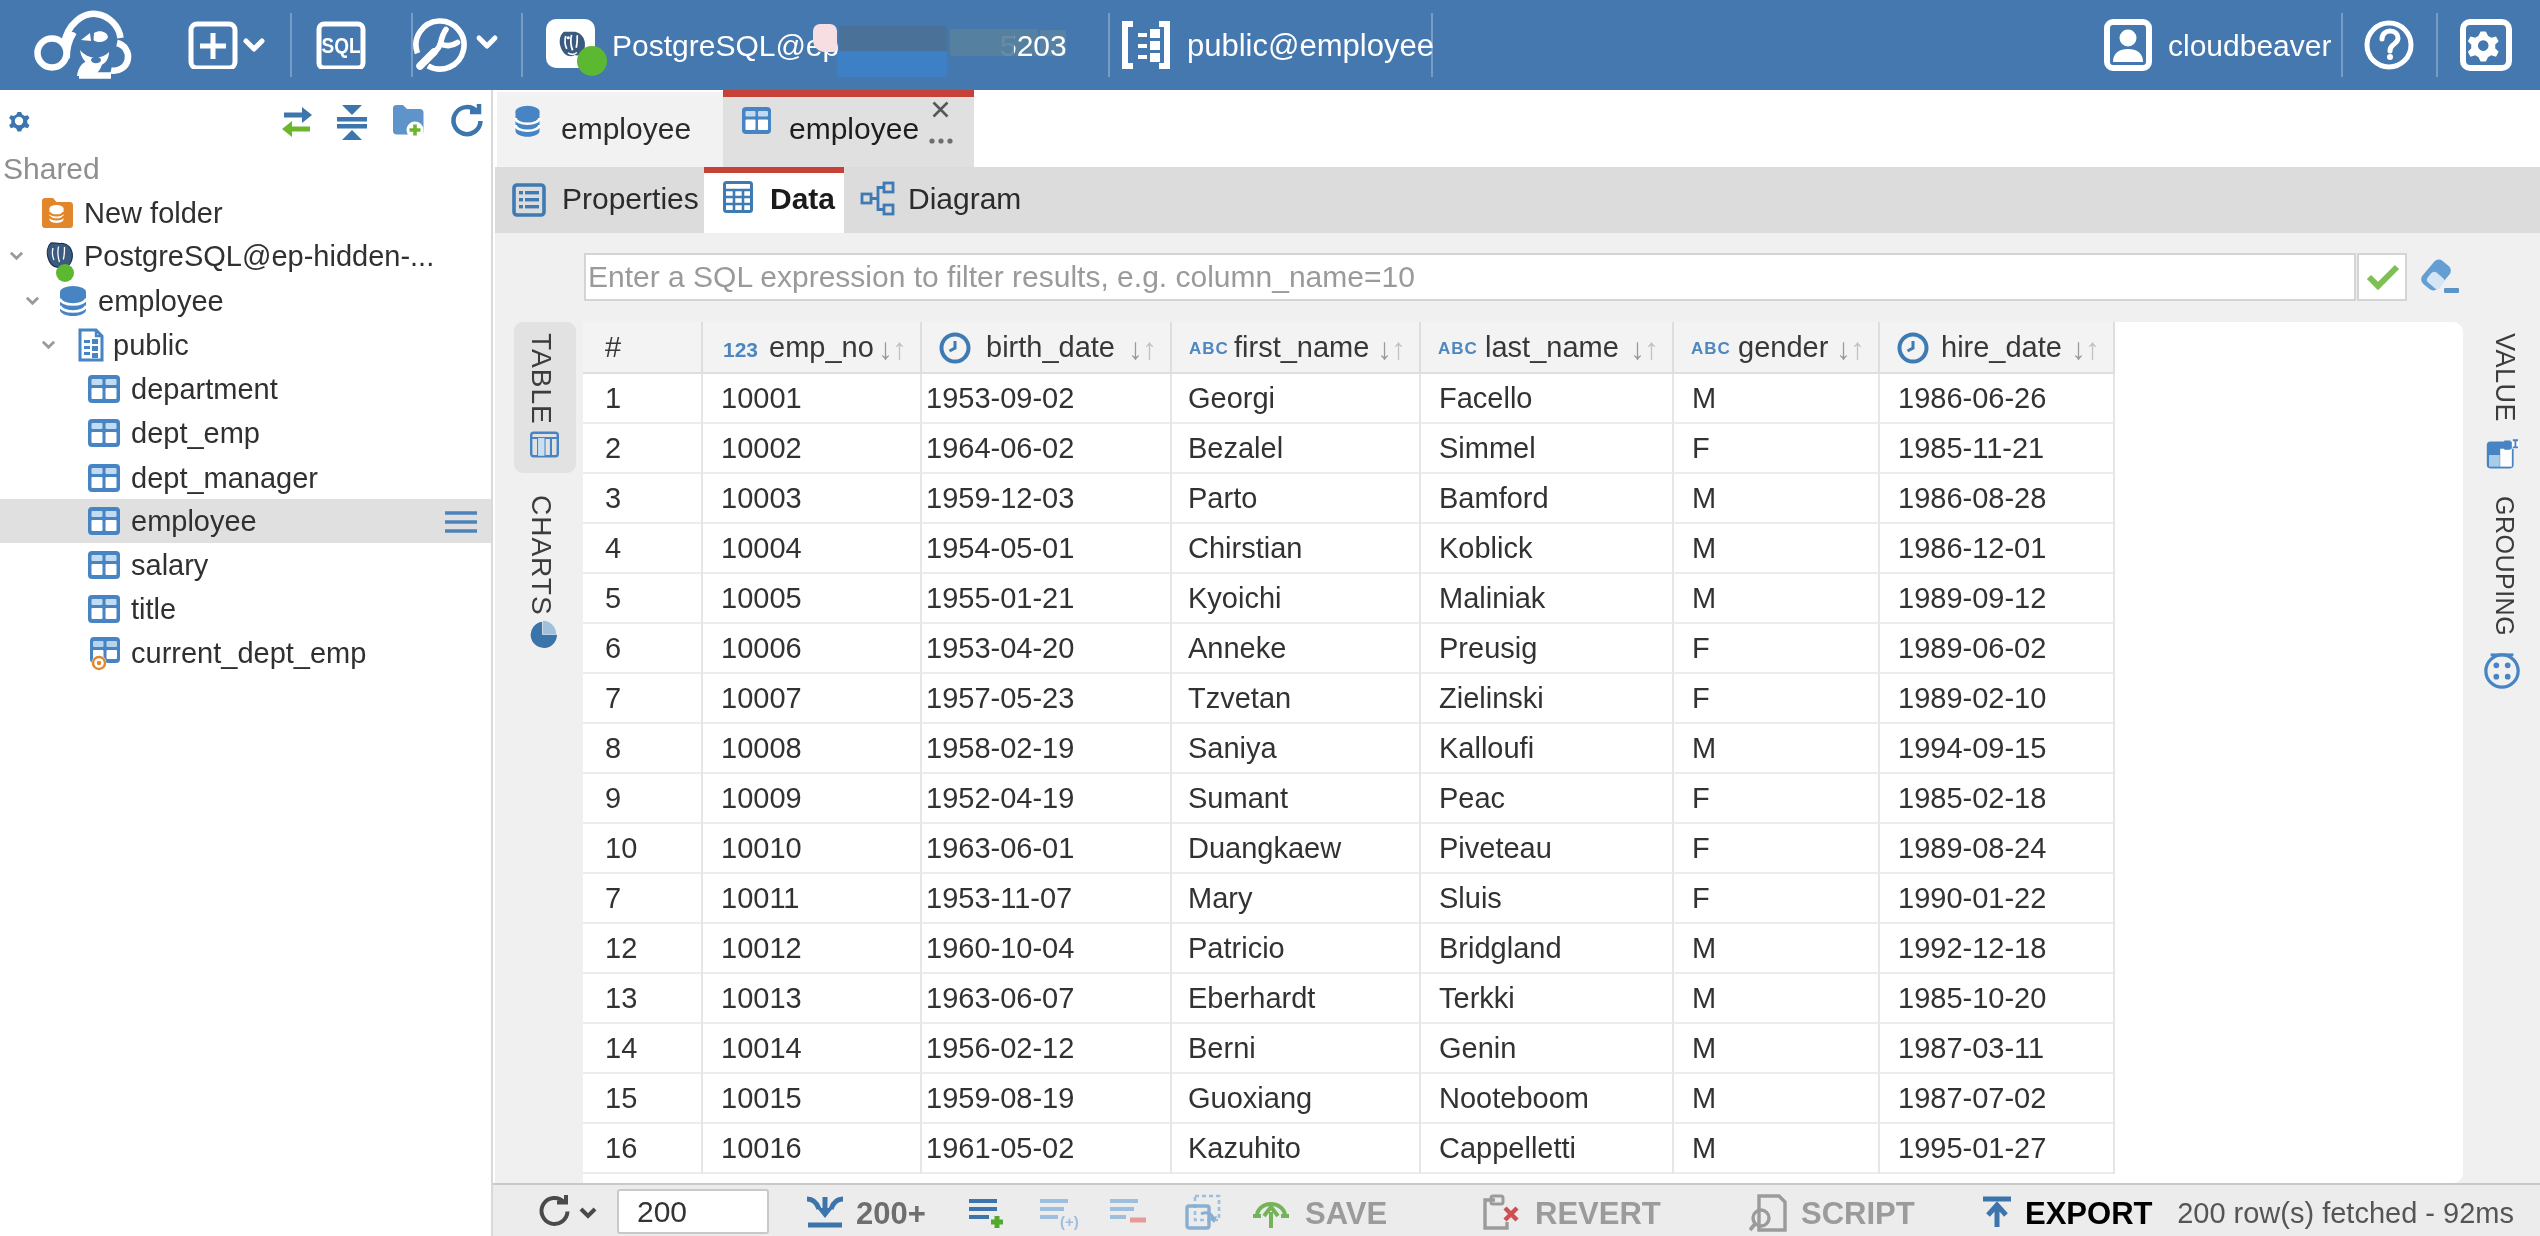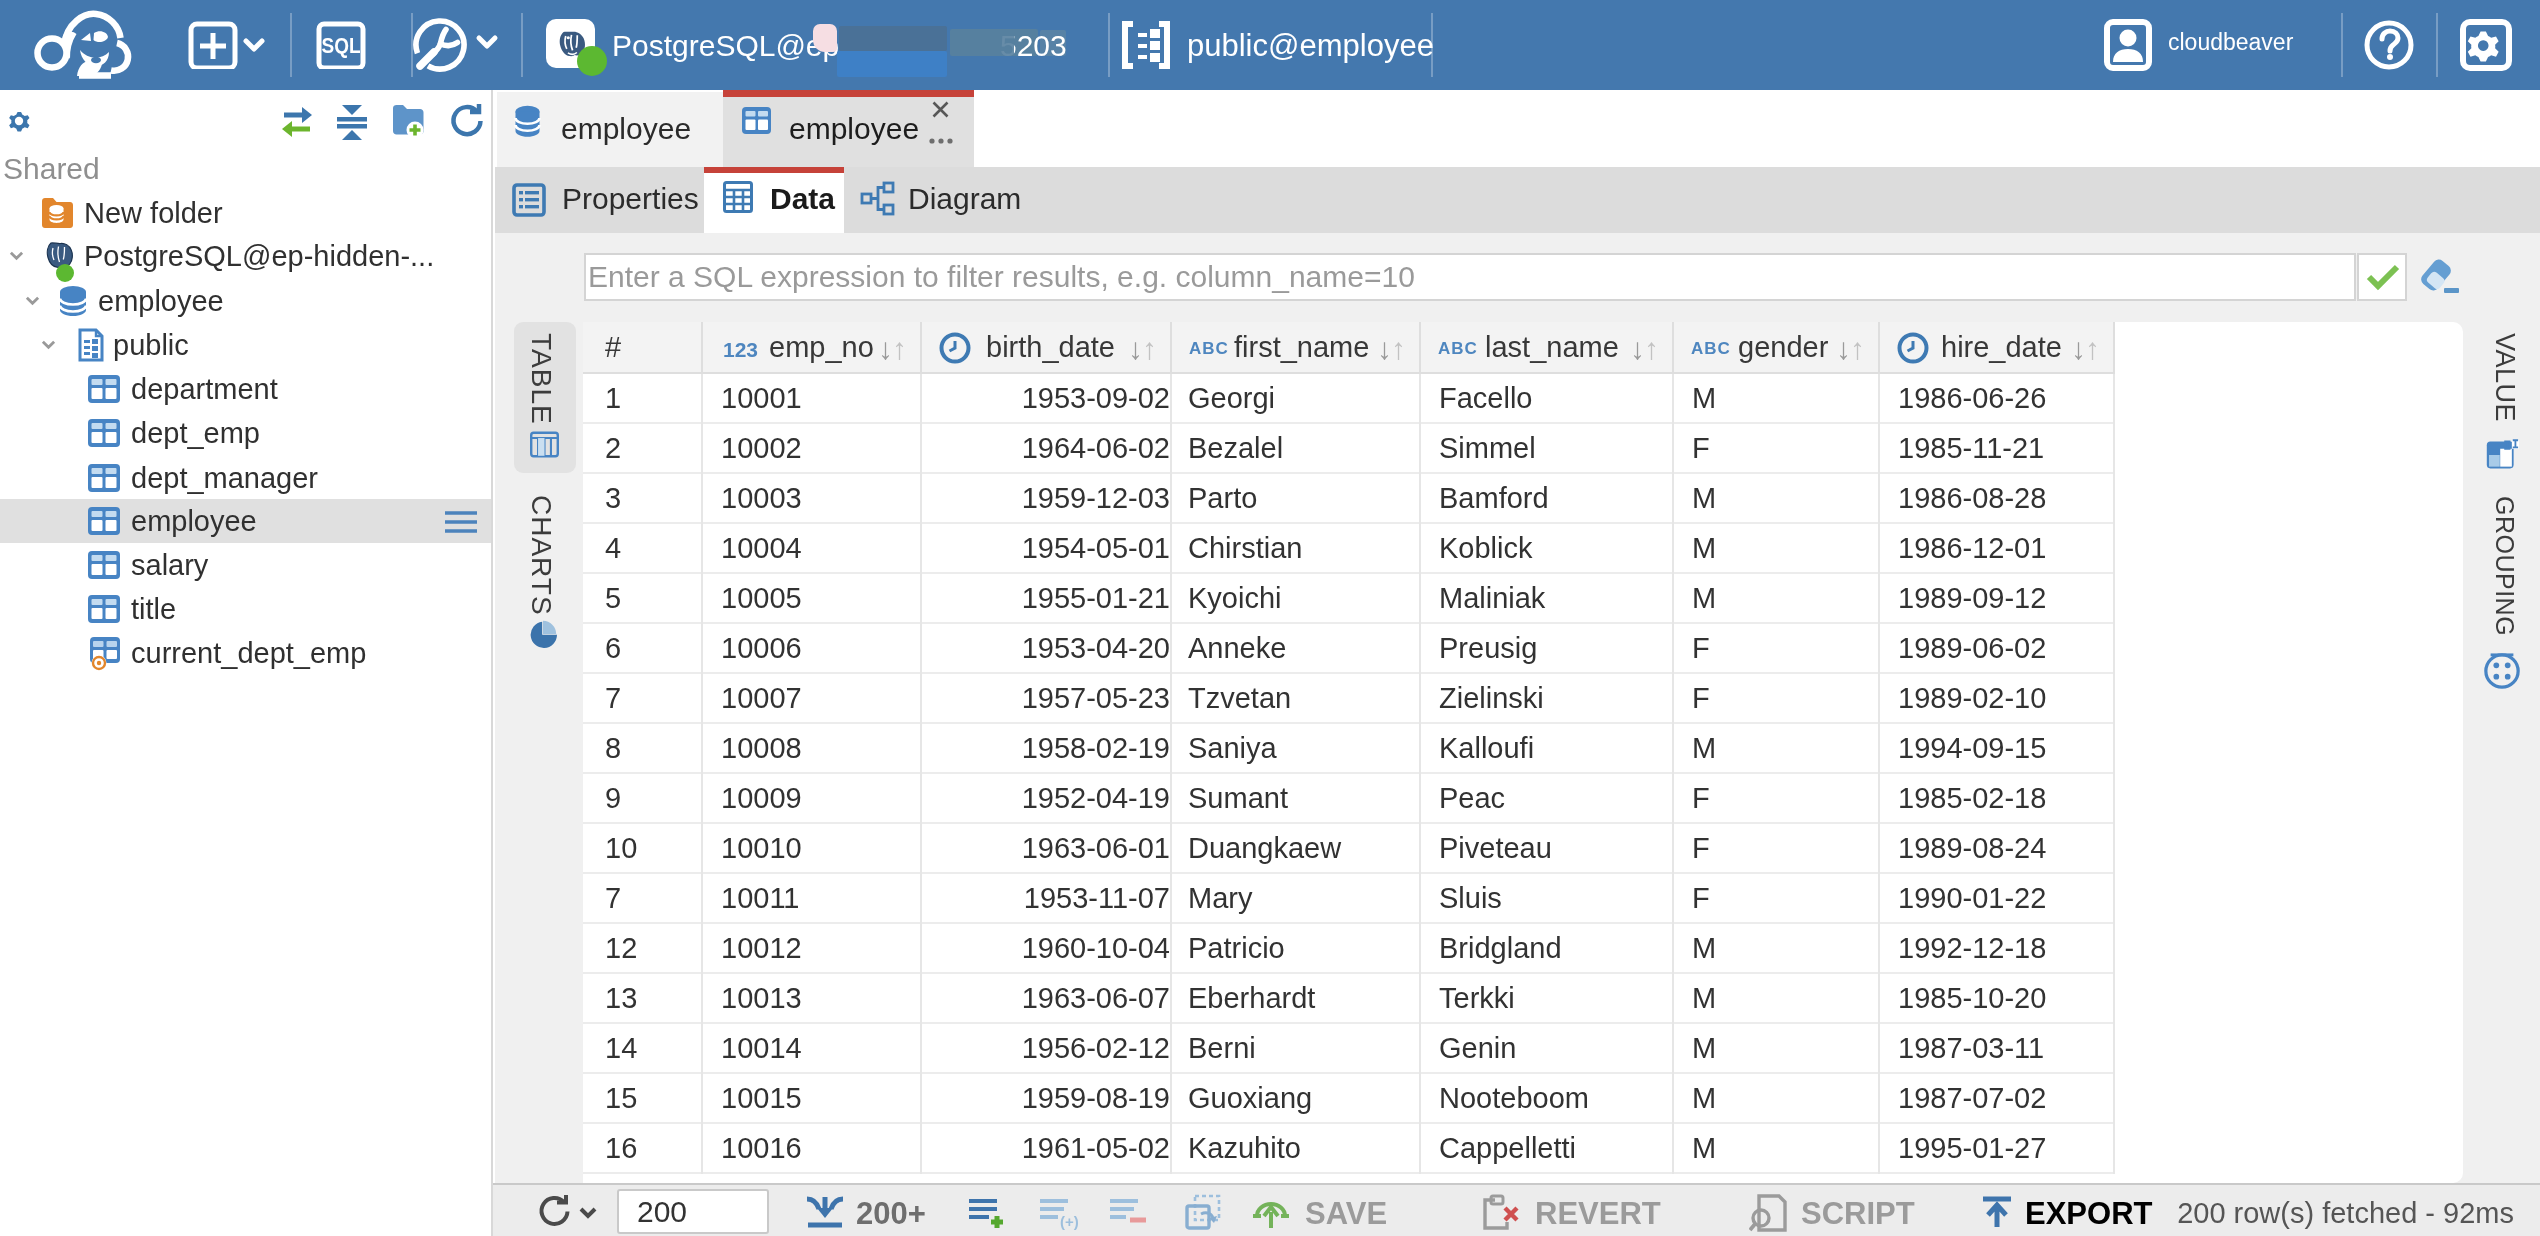--- a/index.html
+++ b/index.html
@@ -31,21 +31,21 @@
   .hicon { position:absolute; top:10px; }
   .icon123 { position:absolute; left:20px; top:16px; font-size:21px; font-weight:bold; color:#4e86bf; }
   .iconabc { position:absolute; left:17px; top:17px; font-size:17px; font-weight:bold; color:#4e86bf; letter-spacing:1px; }
   .sorts { position:absolute; right:14px; top:12px; width:28px; height:30px; }
   .sorts::before { content:"\2193"; position:absolute; left:0; top:-2px; font-size:30px; color:#9a9a9a; font-weight:bold; }
   .sorts::after { content:"\2191"; position:absolute; left:14px; top:-2px; font-size:30px; color:#c2c2c2; font-weight:bold; }
   .grow { position:absolute; left:0; width:1532px; height:50px; border-bottom:2px solid #ececec; }
   .grow div { position:absolute; top:0; height:50px; line-height:48px; font-size:29px; color:#323232; border-right:2px solid #e6e6e6; }
   .c0 { left:0; width:120px; padding-left:22px; }
   .c1 { left:120px; width:219px; padding-left:18px; }
-  .c2 { left:339px; width:250px; padding-left:4px;text-align:right; }
+  .c2 { left:339px; width:250px; padding-left:4px; }
   .c3 { left:589px; width:249px; padding-left:16px; }
   .c4 { left:838px; width:253px; padding-left:18px; }
   .c5 { left:1091px; width:206px; padding-left:18px; }
   .c6 { left:1297px; width:235px; padding-left:18px; }
 </style>
 </head>
 <body>
 
 <div id="header">
 
@@ -120,21 +120,21 @@
     <rect x="29" y="33" width="10" height="9" fill="#fff"></rect>
   </svg>
   <div class="abs htxt" style="left:1187px;top:28px">public@employee</div>
   <div class="hsep" style="left:1431px"></div>
 
   <svg class="abs" style="left:2104px;top:19px" width="48" height="52" viewBox="0 0 48 52">
     <rect x="3" y="3" width="42" height="46" rx="6" fill="none" stroke="#fff" stroke-width="6"></rect>
     <circle cx="24" cy="19" r="8.5" fill="#fff"></circle>
     <path d="M9 43 C9 34 15 30 24 30 C33 30 39 34 39 43 Z" fill="#fff"></path>
   </svg>
-  <div class="abs htxt" style="left:2168px;top:29px;font-size:23px">cloudbeaver</div>
+  <div class="abs htxt" style="left:2168px;top:29px;font-size:30px">cloudbeaver</div>
   <div class="hsep" style="left:2341px"></div>
   <svg class="abs" style="left:2364px;top:20px" width="50" height="50" viewBox="0 0 50 50">
     <circle cx="25" cy="25" r="22" fill="none" stroke="#fff" stroke-width="5"></circle>
     <path d="M18 19 c0-5 4-8 8-8 c5 0 8 3 8 7 c0 4-3 5-5 7 c-2 1.5-3 3-3 6" stroke="#fff" stroke-width="5" fill="none" stroke-linecap="round"></path>
     <circle cx="26" cy="37" r="3" fill="#fff"></circle>
   </svg>
   <div class="hsep" style="left:2436px"></div>
   <svg class="abs" style="left:2460px;top:19px" width="52" height="52" viewBox="0 0 52 52">
     <rect x="3" y="3" width="46" height="46" rx="7" fill="none" stroke="#fff" stroke-width="6"></rect>
     <path fill="#fff" d="M26 12 l2.5 5 a10 10 0 0 1 3.5 2 l5.5-1.5 l3 5.5 l-4 4 a10 10 0 0 1 0 4 l4 4 l-3 5.5 l-5.5-1.5 a10 10 0 0 1-3.5 2 l-2.5 5 l-6 0 l-2.5-5 a10 10 0 0 1-3.5-2 l-5.5 1.5 l-3-5.5 l4-4 a10 10 0 0 1 0-4 l-4-4 l3-5.5 l5.5 1.5 a10 10 0 0 1 3.5-2 l2.5-5 Z M23 22 a6 6 0 1 0 0.01 0 Z" transform="translate(3,2) scale(0.88)"></path>

